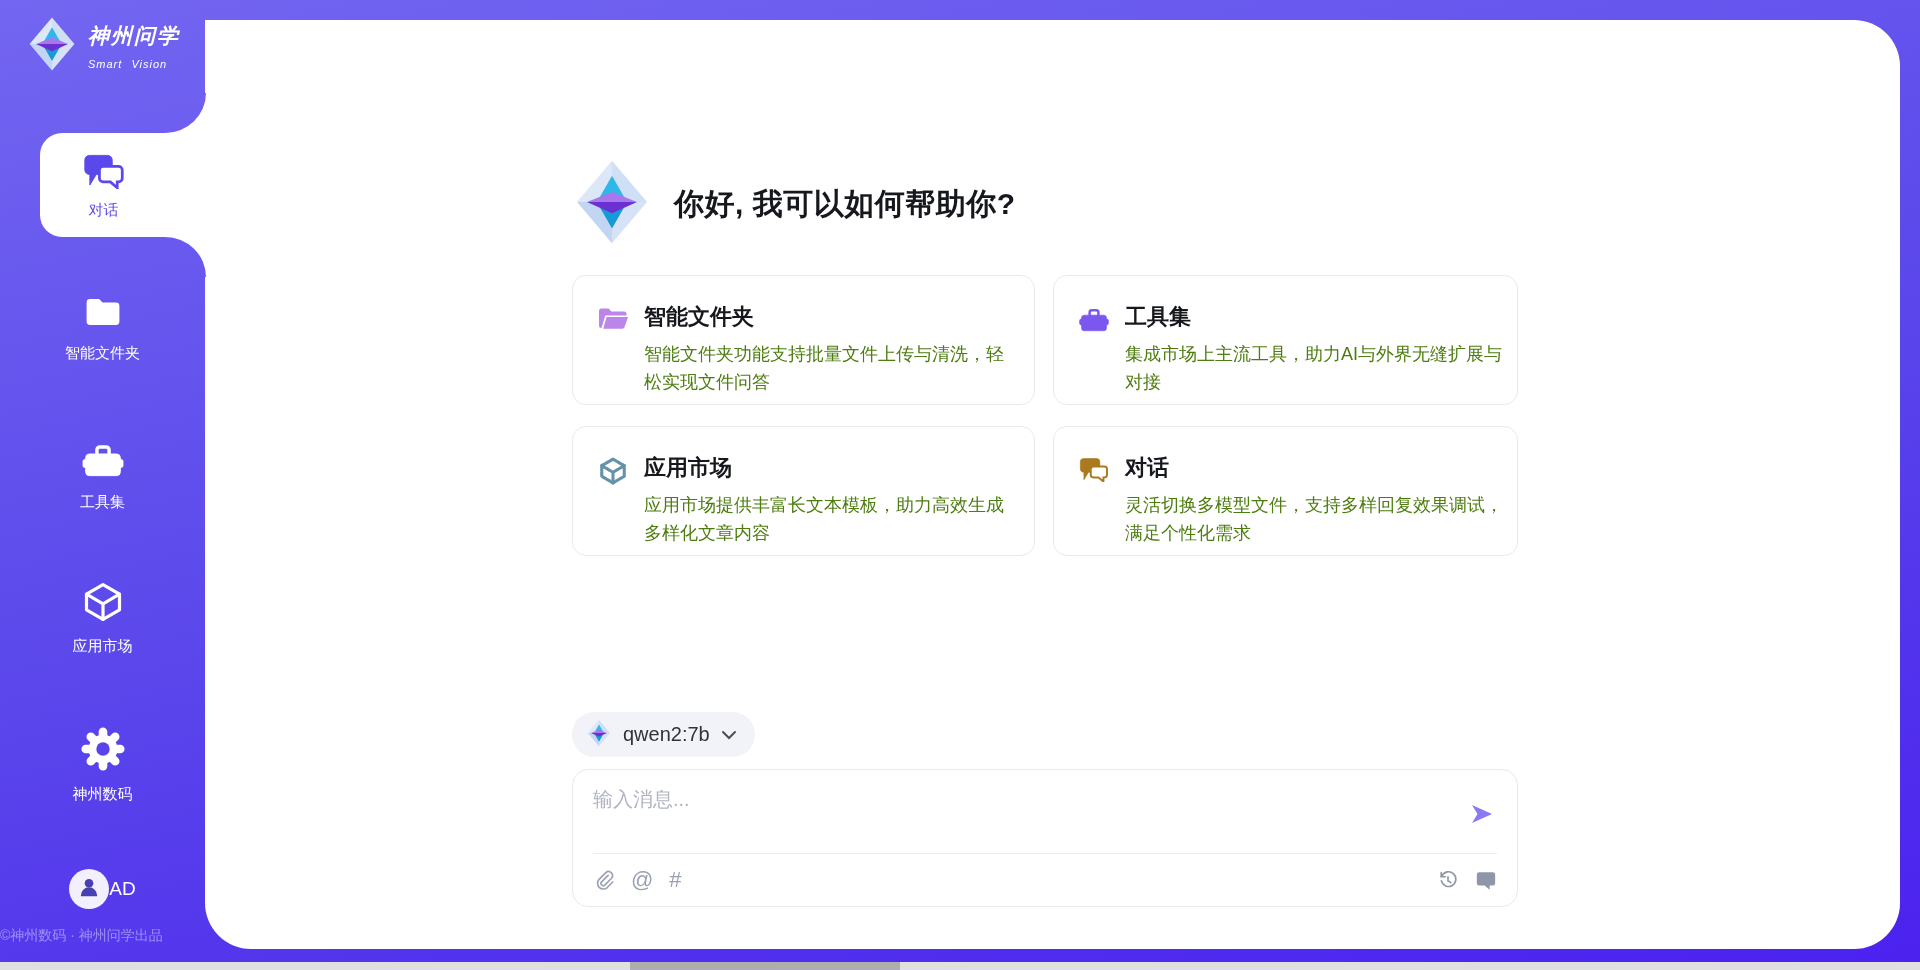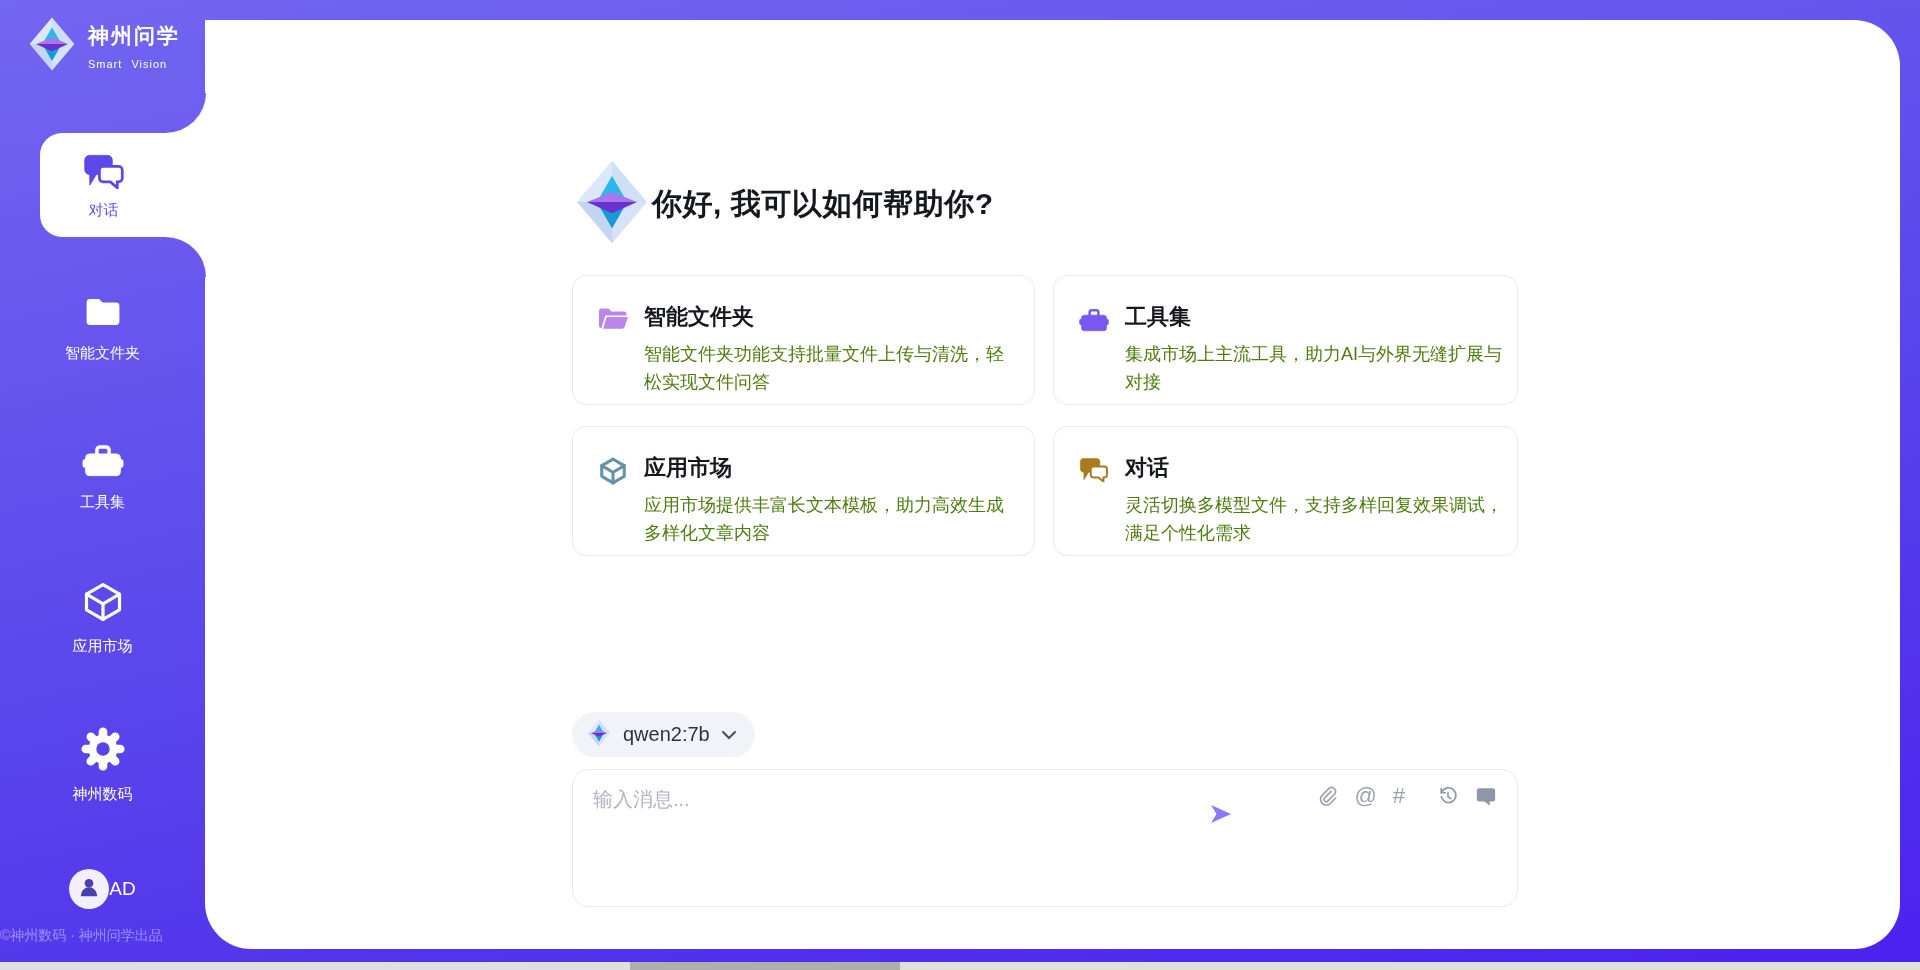--- a/index.html
+++ b/index.html
@@ -5,21 +5,21 @@
   * { margin:0; padding:0; box-sizing:border-box; }
   html,body { width:1920px; height:970px; overflow:hidden; }
   body {
     font-family:"Liberation Sans","DejaVu Sans",sans-serif;
     background:linear-gradient(168deg,#7366f1 0%,#5a46eb 52%,#4b21ef 100%);
     background-attachment:fixed;
     position:relative;
   }
 
   
-  .brand { position:absolute; left:26px; top:16px; display:flex; align-items:center; gap:10px; z-index:5; }
+  .brand { position:absolute; left:26px; top:16px; display:flex; align-items:center; gap:10px; z-index:5;font-style:italic; }
   .brand-text .brand-name { color:#fff; font-size:21px; font-weight:700; letter-spacing:2px; }
   .brand-text .brand-sub { color:#fff; font-size:11px; letter-spacing:1px; word-spacing:5px; margin-top:8px; }
 
   .nav-item { position:absolute; left:0; width:205px; display:flex; flex-direction:column; align-items:center; gap:9px; cursor:pointer; z-index:5; color:#fff; }
   .nav-item .nav-label { font-size:15px; }
 
   
   .active-tab { position:absolute; left:40px; top:133px; width:167px; height:104px; background:#fff; border-radius:22px 0 0 22px; z-index:4; display:flex; flex-direction:column; align-items:center; justify-content:center; gap:8px; padding-right:40px; cursor:pointer; }
   .active-tab .nav-label { color:#5b48ea; font-size:15px; }
   .fillet { position:absolute; left:165px; width:41px; height:40px; background:#fff; z-index:3; }
@@ -31,33 +31,33 @@
   .fillet-bottom::before { border-top-right-radius:100%; }
 
   .user-row { position:absolute; left:0; top:869px; width:205px; display:flex; align-items:center; justify-content:center; cursor:pointer; z-index:5; }
   .avatar { width:40px; height:40px; border-radius:50%; background:#f3effc; display:flex; align-items:center; justify-content:center; }
   .user-name { color:#fff; font-size:19px; }
   .sidebar-footer { position:absolute; left:0; top:927px; color:rgba(255,255,255,0.42); font-size:14px; white-space:nowrap; z-index:5; }
 
   
   .panel { position:absolute; left:205px; top:20px; width:1695px; height:929px; background:#fff; border-radius:0 46px 46px 46px; z-index:2; }
 
-  .greeting { position:absolute; left:367px; top:138px; display:flex; align-items:center; }
+  .greeting { position:absolute; left:367px; top:138px; display:flex; align-items:center; gap:22px; }
   .greeting-text { font-size:30px; font-weight:800; color:#16181d; letter-spacing:0.5px; }
 
   .cards { position:absolute; left:367px; top:255px; width:946px; display:grid; grid-template-columns:463px 465px; grid-column-gap:18px; grid-row-gap:21px; }
   .card { height:130px; border:1px solid #e8eaf0; border-radius:14px; background:#fff; padding:26px 14px 0 25px; display:flex; align-items:flex-start; gap:16px; cursor:pointer; }
   .card-icon { flex:0 0 30px; margin-top:3px; }
   .card-title { font-size:22px; font-weight:700; color:#16181d; margin-bottom:9px; }
   .card-desc { font-size:18px; color:#4d7c0f; line-height:1.55; }
 
   .model-pill { position:absolute; left:367px; top:692px; height:45px; padding:0 18px 0 14px; border-radius:23px; background:#f2f3f8; display:flex; align-items:center; gap:11px; cursor:pointer; }
   .model-name { font-size:20px; color:#30333c; }
 
-  .composer { position:absolute; left:367px; top:749px; width:946px; height:138px; border:1px solid #e8eaf0; border-radius:16px; background:#fff; display:flex; flex-direction:row; }
+  .composer { position:absolute; left:367px; top:749px; width:946px; height:138px; border:1px solid #e8eaf0; border-radius:16px; background:#fff; display:flex; flex-direction:column; }
   .composer-top { flex:1; display:flex; align-items:flex-start; padding:16px 20px 0 20px; }
   .composer-input { flex:1; border:none; outline:none; resize:none; font-family:inherit; font-size:20px; color:#30333c; height:56px; }
   .composer-input::placeholder { color:#b0b4c2; }
   .send-btn { width:30px; height:30px; margin-top:14px; background:none; border:none; cursor:pointer; flex:0 0 auto; }
   .composer-divider { height:1px; background:#e9ebf1; margin:0 20px; }
   .composer-bottom { height:52px; display:flex; align-items:center; padding:0 20px; gap:16px; }
   .tool-glyph { font-size:22px; color:#9aa1b2; cursor:pointer; line-height:1; }
   .composer-spacer { flex:1; }
   .tool-icon { cursor:pointer; display:flex; }
 

